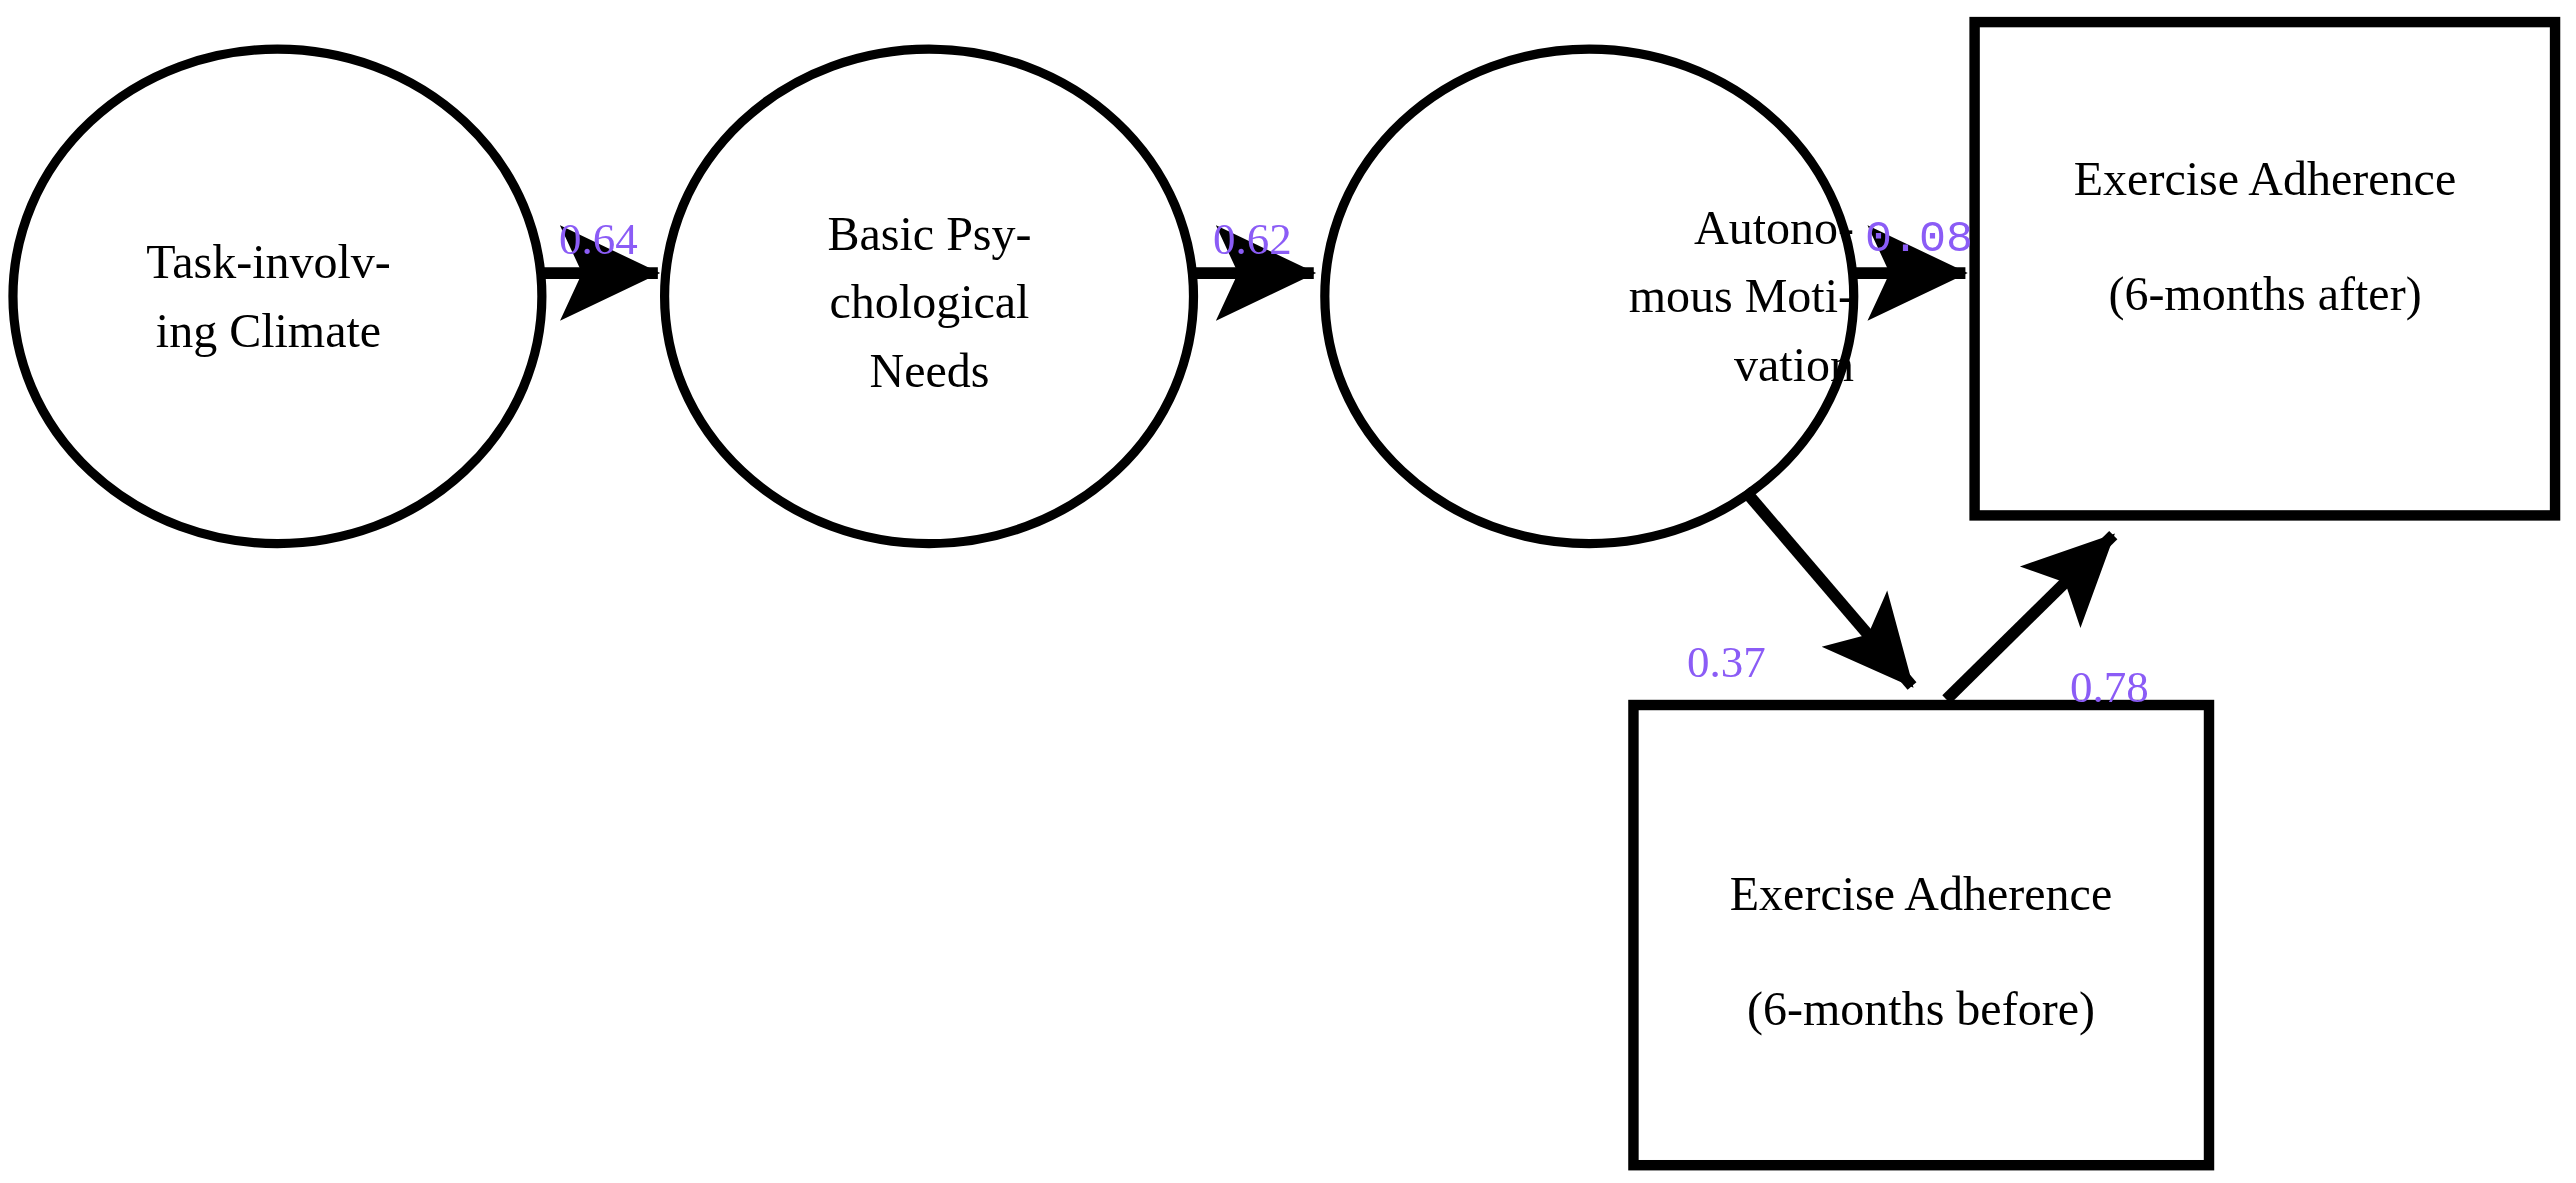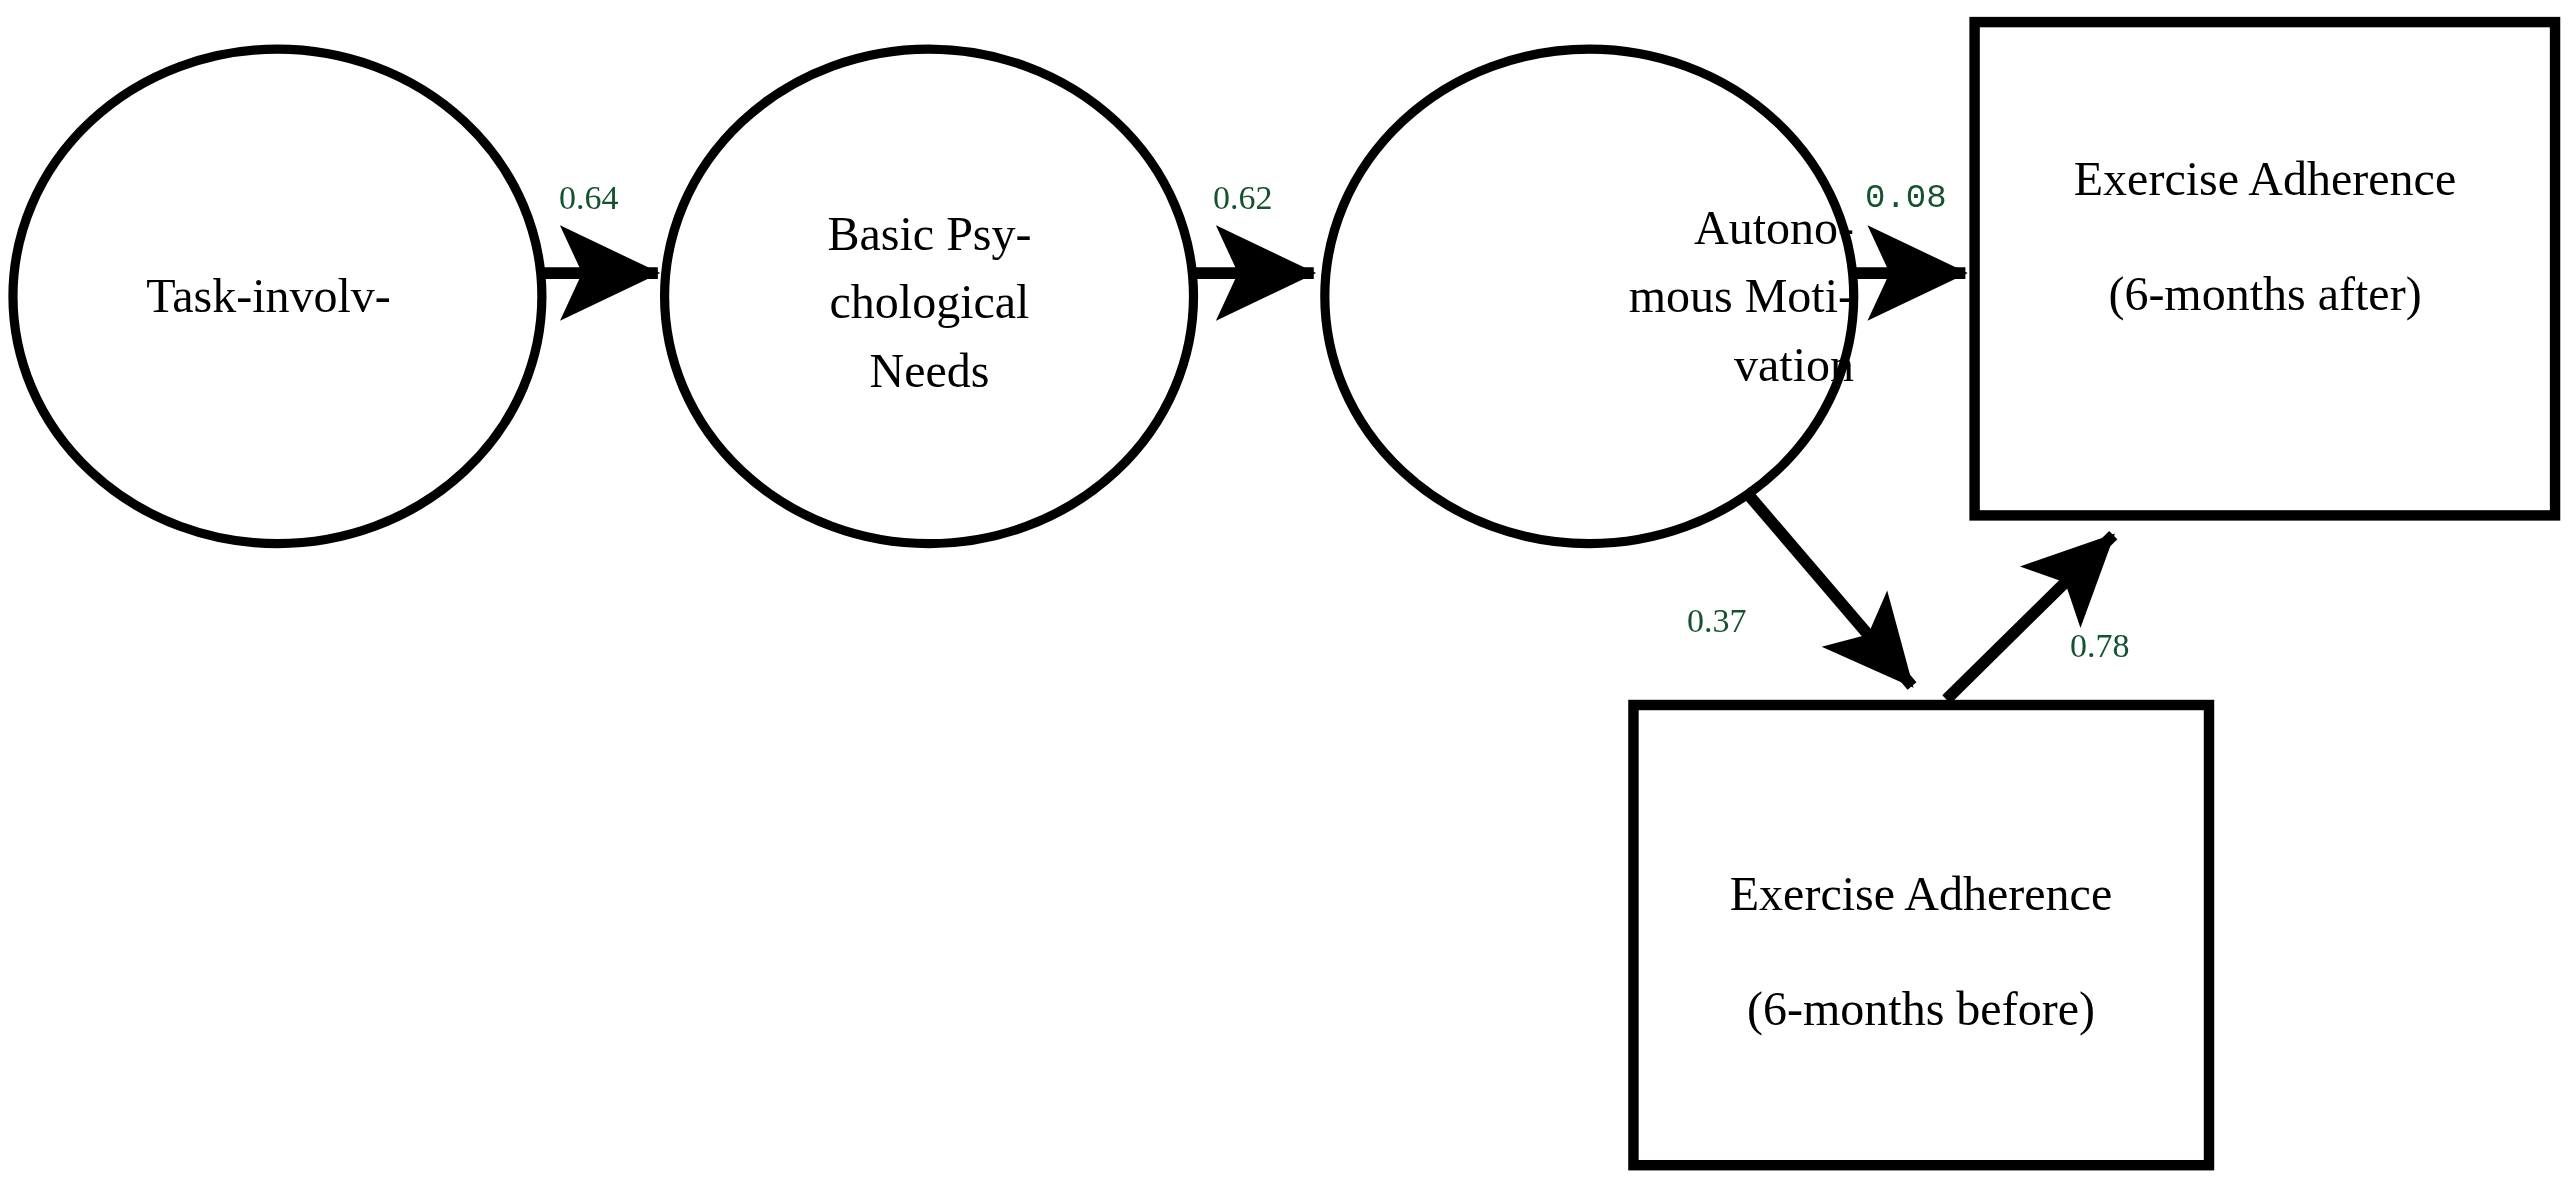--- a/index.html
+++ b/index.html
@@ -43,26 +43,27 @@
     line-height: 1.0;
   }
   .node-label .ln {
     display: block;
   }
   .box-label .ln + .ln {
     margin-top: 67px;
   }
   .path-coef {
     position: absolute;
-    color: #14532d;
+    color: #8b5cf6;
     font-family: "Liberation Serif", "DejaVu Serif", serif;
-    font-size: 34px;
+    font-size: 45px;
     line-height: 1;
     white-space: nowrap;
     pointer-events: none;
+    margin-top: 36px;
   }
 </style>
 </head>
 <body>
 
 <div id="diagram-root">
 
   <svg id="diagram-svg" viewBox="0 0 4198 1928" xmlns="http://www.w3.org/2000/svg">
 
     <defs>
@@ -90,20 +91,21 @@
 
     <line x1="3022" y1="445" x2="3203" y2="445" stroke="#000000" stroke-width="19" marker-end="url(#arrowhead-h)"></line>
 
     <line x1="2844" y1="800" x2="3116" y2="1118" stroke="#000000" stroke-width="19" marker-end="url(#arrowhead-d)"></line>
 
     <line x1="3172" y1="1140" x2="3444" y2="872" stroke="#000000" stroke-width="19" marker-end="url(#arrowhead-d)"></line>
   </svg>
 
   <div class="node-label" style="left:4px; top:49px; width:529px; height:495px;">
     <span class="ln">Task-involv-</span>
+    <span class="ln">ing Climate</span>
   </div>
 
   <div class="node-label" style="left:665px; top:55px; width:529px; height:495px;">
     <span class="ln">Basic Psy-</span>
     <span class="ln">chological</span>
     <span class="ln">Needs</span>
   </div>
 
   <div class="node-label" style="left:1325px; top:49px; width:529px; height:495px;align-items:flex-end;">
     <span class="ln">Autono-</span>

